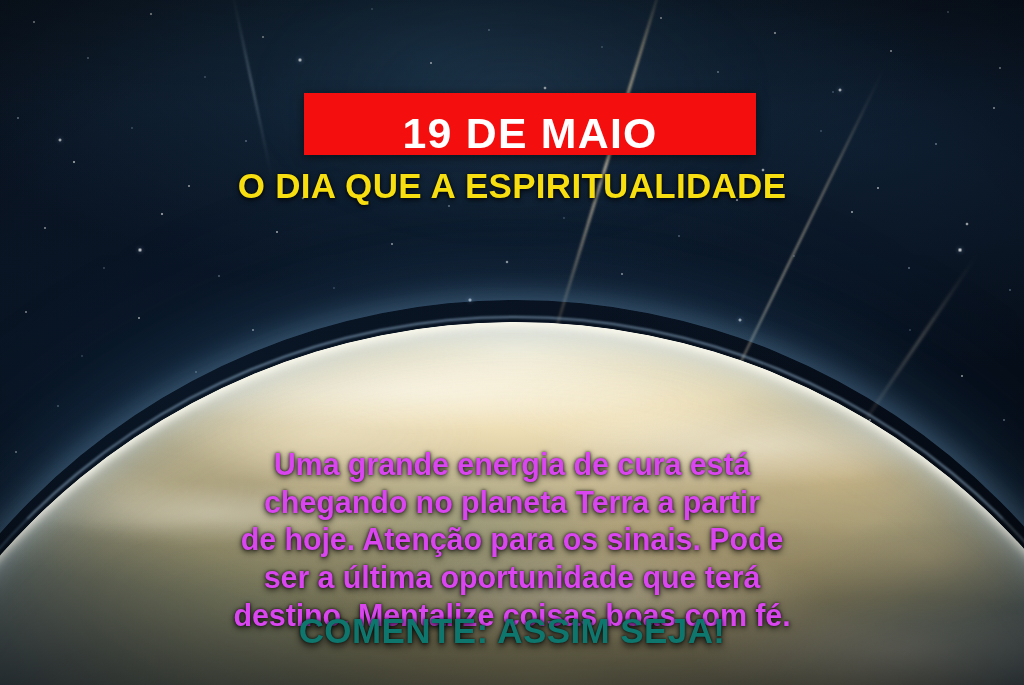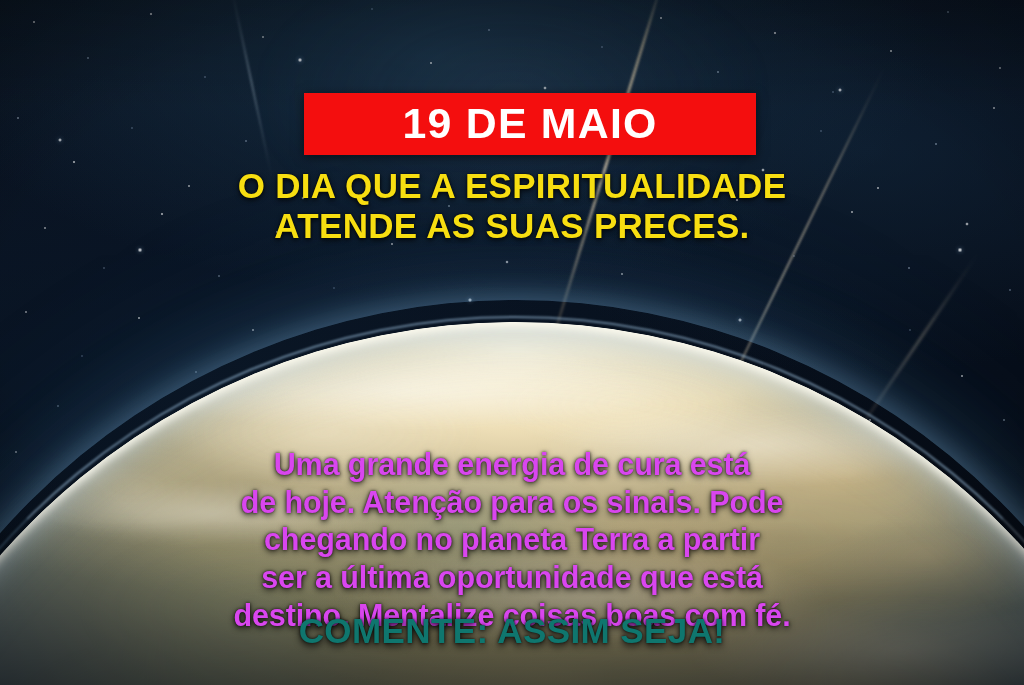--- a/index.html
+++ b/index.html
@@ -238,21 +238,21 @@
   }
 
   
   .content { position:absolute; inset:0; }
 
   .date-banner {
     position:absolute;
     left:304px; top:93px;
     width:452px; height:62px;
     background:#F40E0E;
-    display:flex; align-items:center; justify-content:center;
+    display:flex; align-items:flex-end; justify-content:center;
     box-shadow:0 2px 10px rgba(0,0,0,.55);
   }
   .date-banner-text {
     color:#ffffff;
     font-size:42px;
     font-weight:bold;
     letter-spacing:1.2px;
     line-height:1;
     white-space:nowrap;
     font-family:"Liberation Sans", sans-serif;
@@ -329,27 +329,26 @@
   <div class="vignette"></div>
 
   <div class="content">
 
     <div class="date-banner">
       <span class="date-banner-text">19 DE MAIO</span>
     </div>
 
     <div class="headline">
       <span class="hl-line">O DIA QUE A ESPIRITUALIDADE</span>
-      <span class="hl-line">ATENDE AS SUAS PRECES.</span>
     </div>
 
     <div class="body-copy">
       <span class="bc-line">Uma grande energia de cura está</span>
+      <span class="bc-line">chegando no planeta Terra a partir</span>
       <span class="bc-line">de hoje. Atenção para os sinais. Pode</span>
-      <span class="bc-line">chegando no planeta Terra a partir</span>
-      <span class="bc-line">ser a última oportunidade que está</span>
+      <span class="bc-line">ser a última oportunidade que terá</span>
       <span class="bc-line">destino. Mentalize coisas boas com fé.</span>
     </div>
 
     <div class="cta">COMENTE: ASSIM SEJA!</div>
 
   </div>
 </div>
 
 </body></html>

